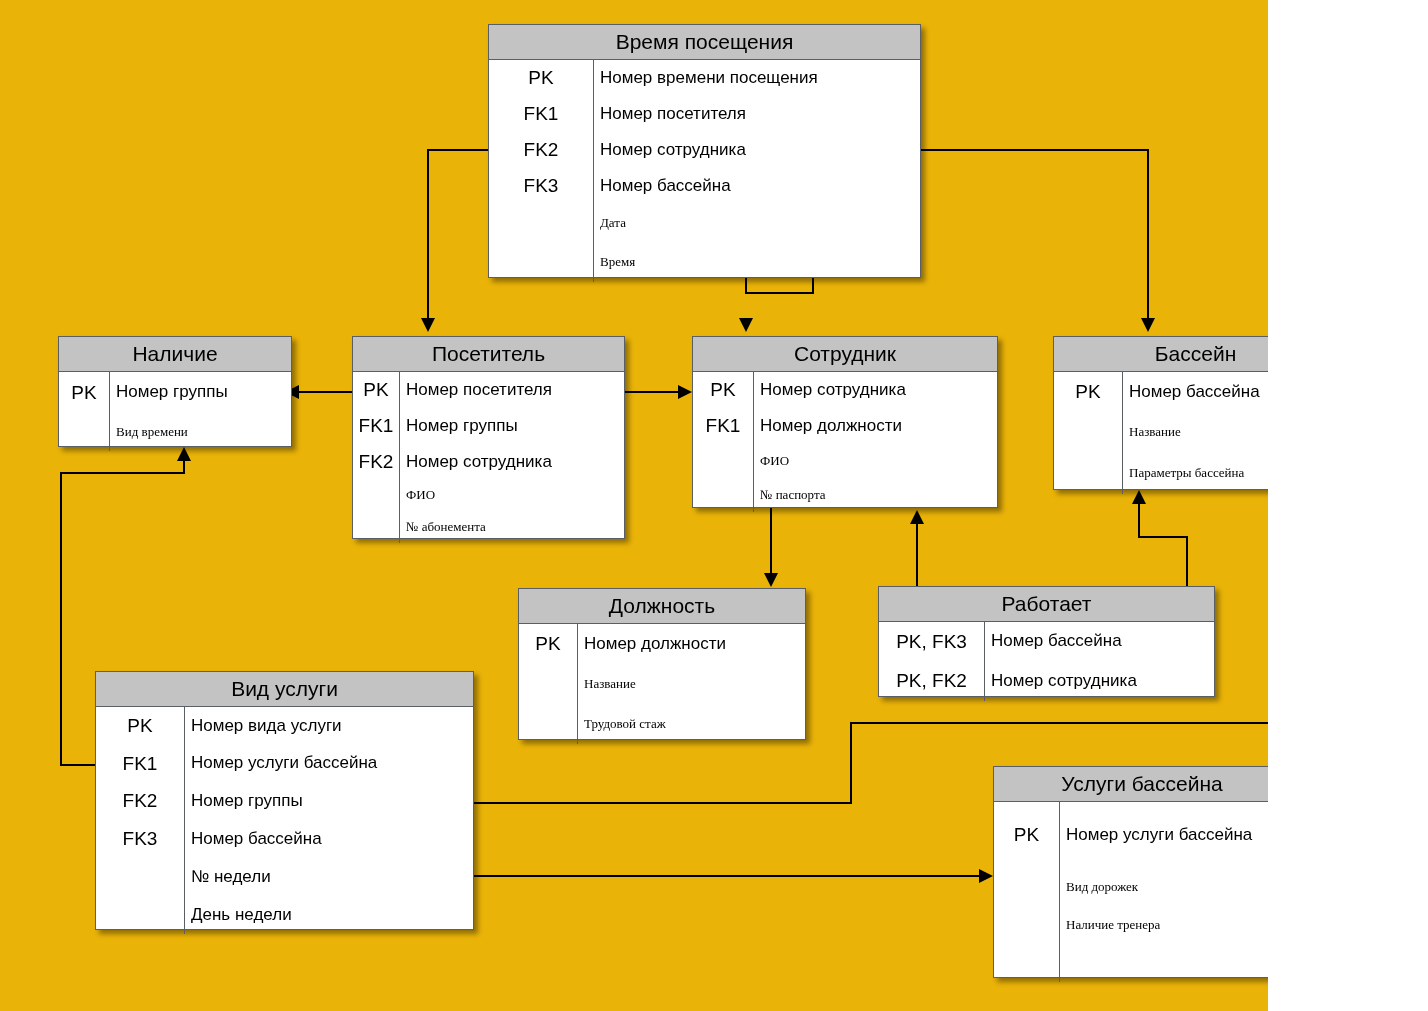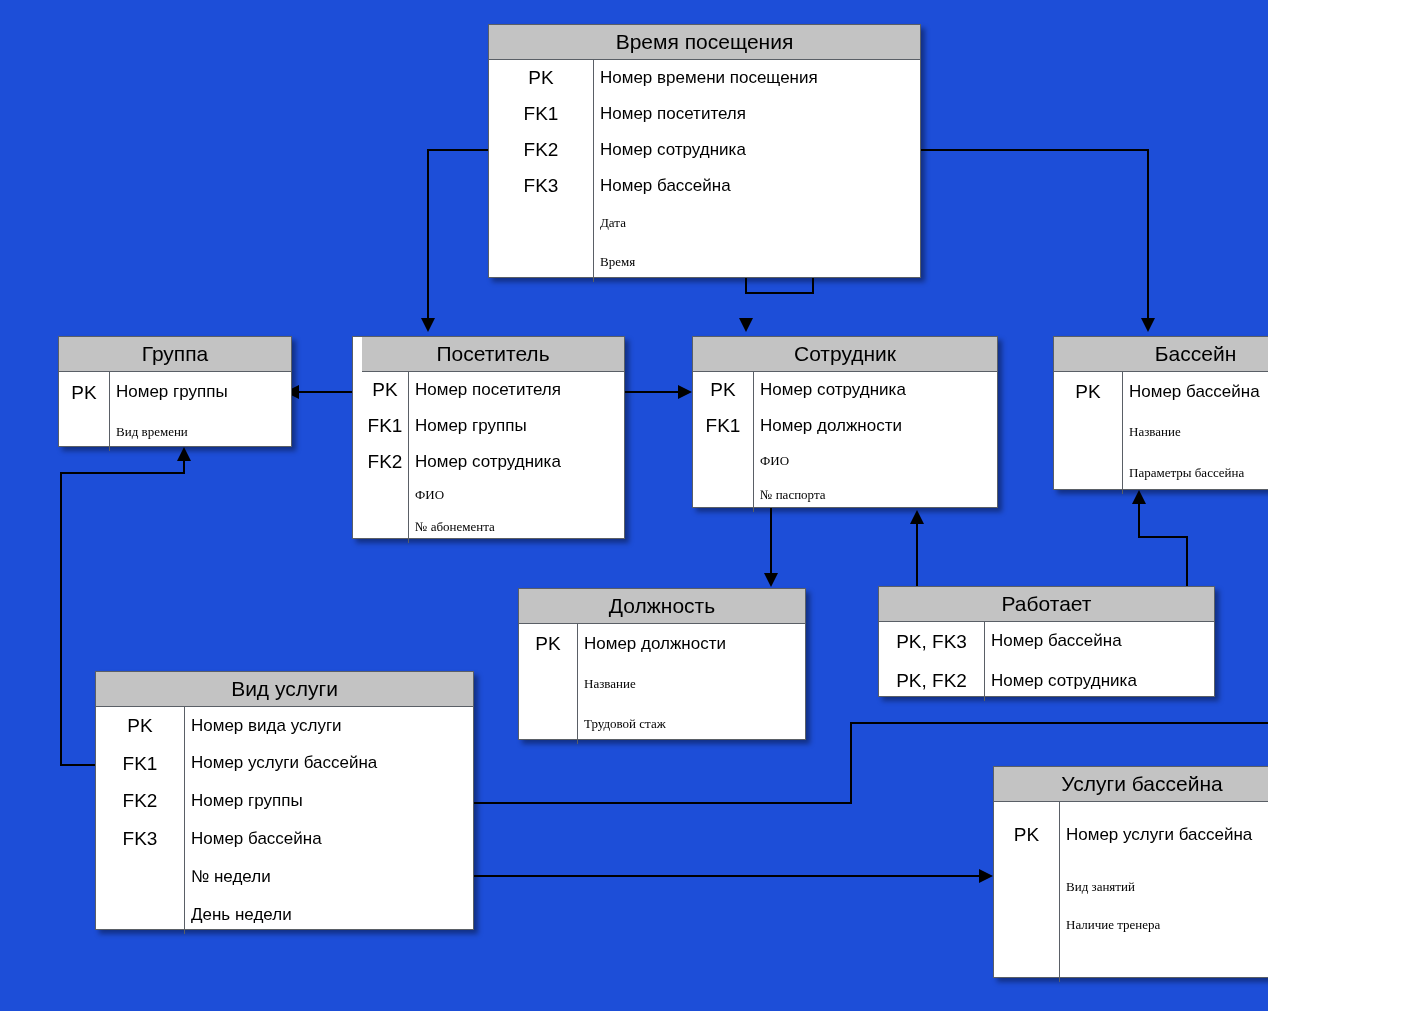--- a/index.html
+++ b/index.html
@@ -4,21 +4,21 @@
 <style>
   html, body {
     margin: 0;
     padding: 0;
     background: #ffffff;
   }
   #canvas {
     position: relative;
     width: 1268px;
     height: 1011px;
-    background: #1d4ed8;
+    background: #eab308;
     font-family: "Liberation Sans", sans-serif;
     overflow: hidden;
   }
   .entity {
     position: absolute;
     box-sizing: border-box;
     background: #ffffff;
     border: 1px solid #5a5f66;
     box-shadow: 4px 4px 5px rgba(0,0,0,0.38);
     z-index: 5;
@@ -183,35 +183,35 @@
         <div class="attr small">Дата</div>
       </div>
       <div class="row" style="height:39px;">
         <div class="key keysmall" style="width:104px;"></div>
         <div class="attr small">Время</div>
       </div>
     </div>
   </div>
 
   <div class="entity" style="left:58px; top:336px; width:234px; height:111px;">
-    <div class="ent-header">Группа</div>
+    <div class="ent-header">Наличие</div>
     <div class="ent-body" style="height:79px;">
       <div class="divider" style="left:50px;"></div>
       <div class="row" style="height:41px;">
         <div class="key keybig" style="width:50px;">PK</div>
         <div class="attr big">Номер группы</div>
       </div>
       <div class="row" style="height:38px;">
         <div class="key keysmall" style="width:50px;"></div>
         <div class="attr small">Вид времени</div>
       </div>
     </div>
   </div>
 
-  <div class="entity" style="left:352px; top:336px; width:273px; height:203px;padding-left:9px;">
+  <div class="entity" style="left:352px; top:336px; width:273px; height:203px;">
     <div class="ent-header">Посетитель</div>
     <div class="ent-body" style="height:171px;">
       <div class="divider" style="left:46px;"></div>
       <div class="row" style="height:36px;">
         <div class="key keybig" style="width:46px;">PK</div>
         <div class="attr big">Номер посетителя</div>
       </div>
       <div class="row" style="height:36px;">
         <div class="key keybig" style="width:46px;">FK1</div>
         <div class="attr big">Номер группы</div>
@@ -341,21 +341,21 @@
   <div class="entity" style="left:993px; top:766px; width:298px; height:212px;">
     <div class="ent-header">Услуги бассейна</div>
     <div class="ent-body" style="height:180px;">
       <div class="divider" style="left:65px;"></div>
       <div class="row" style="height:66px;">
         <div class="key keybig" style="width:65px;">PK</div>
         <div class="attr big wrap">Номер услуги бассейна</div>
       </div>
       <div class="row" style="height:38px;">
         <div class="key keysmall" style="width:65px;"></div>
-        <div class="attr small">Вид занятий</div>
+        <div class="attr small">Вид дорожек</div>
       </div>
       <div class="row" style="height:38px;">
         <div class="key keysmall" style="width:65px;"></div>
         <div class="attr small">Наличие тренера</div>
       </div>
     </div>
   </div>
 
 </div>
 

